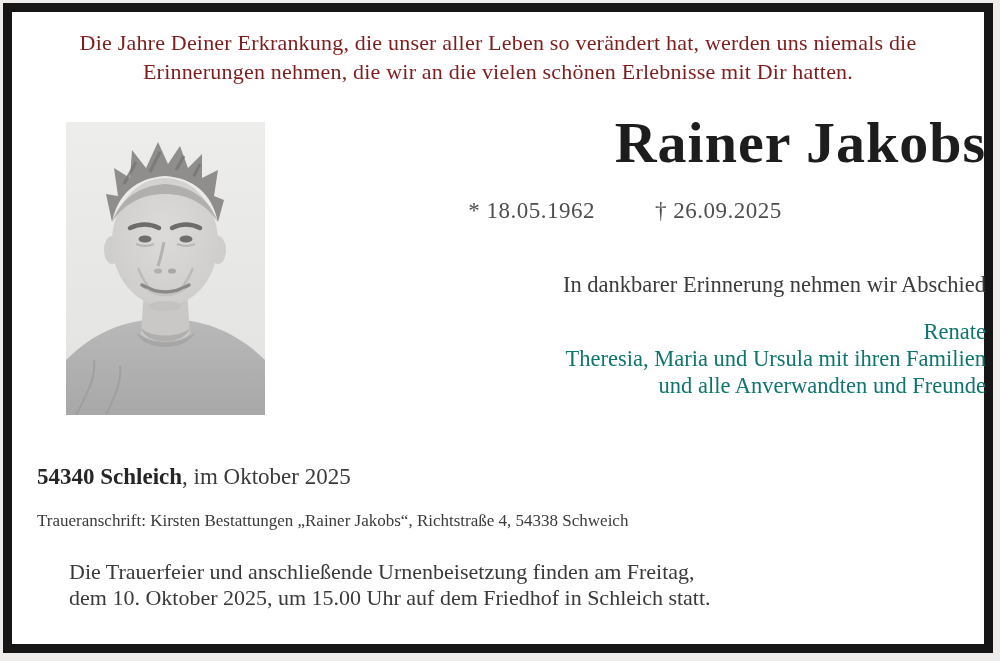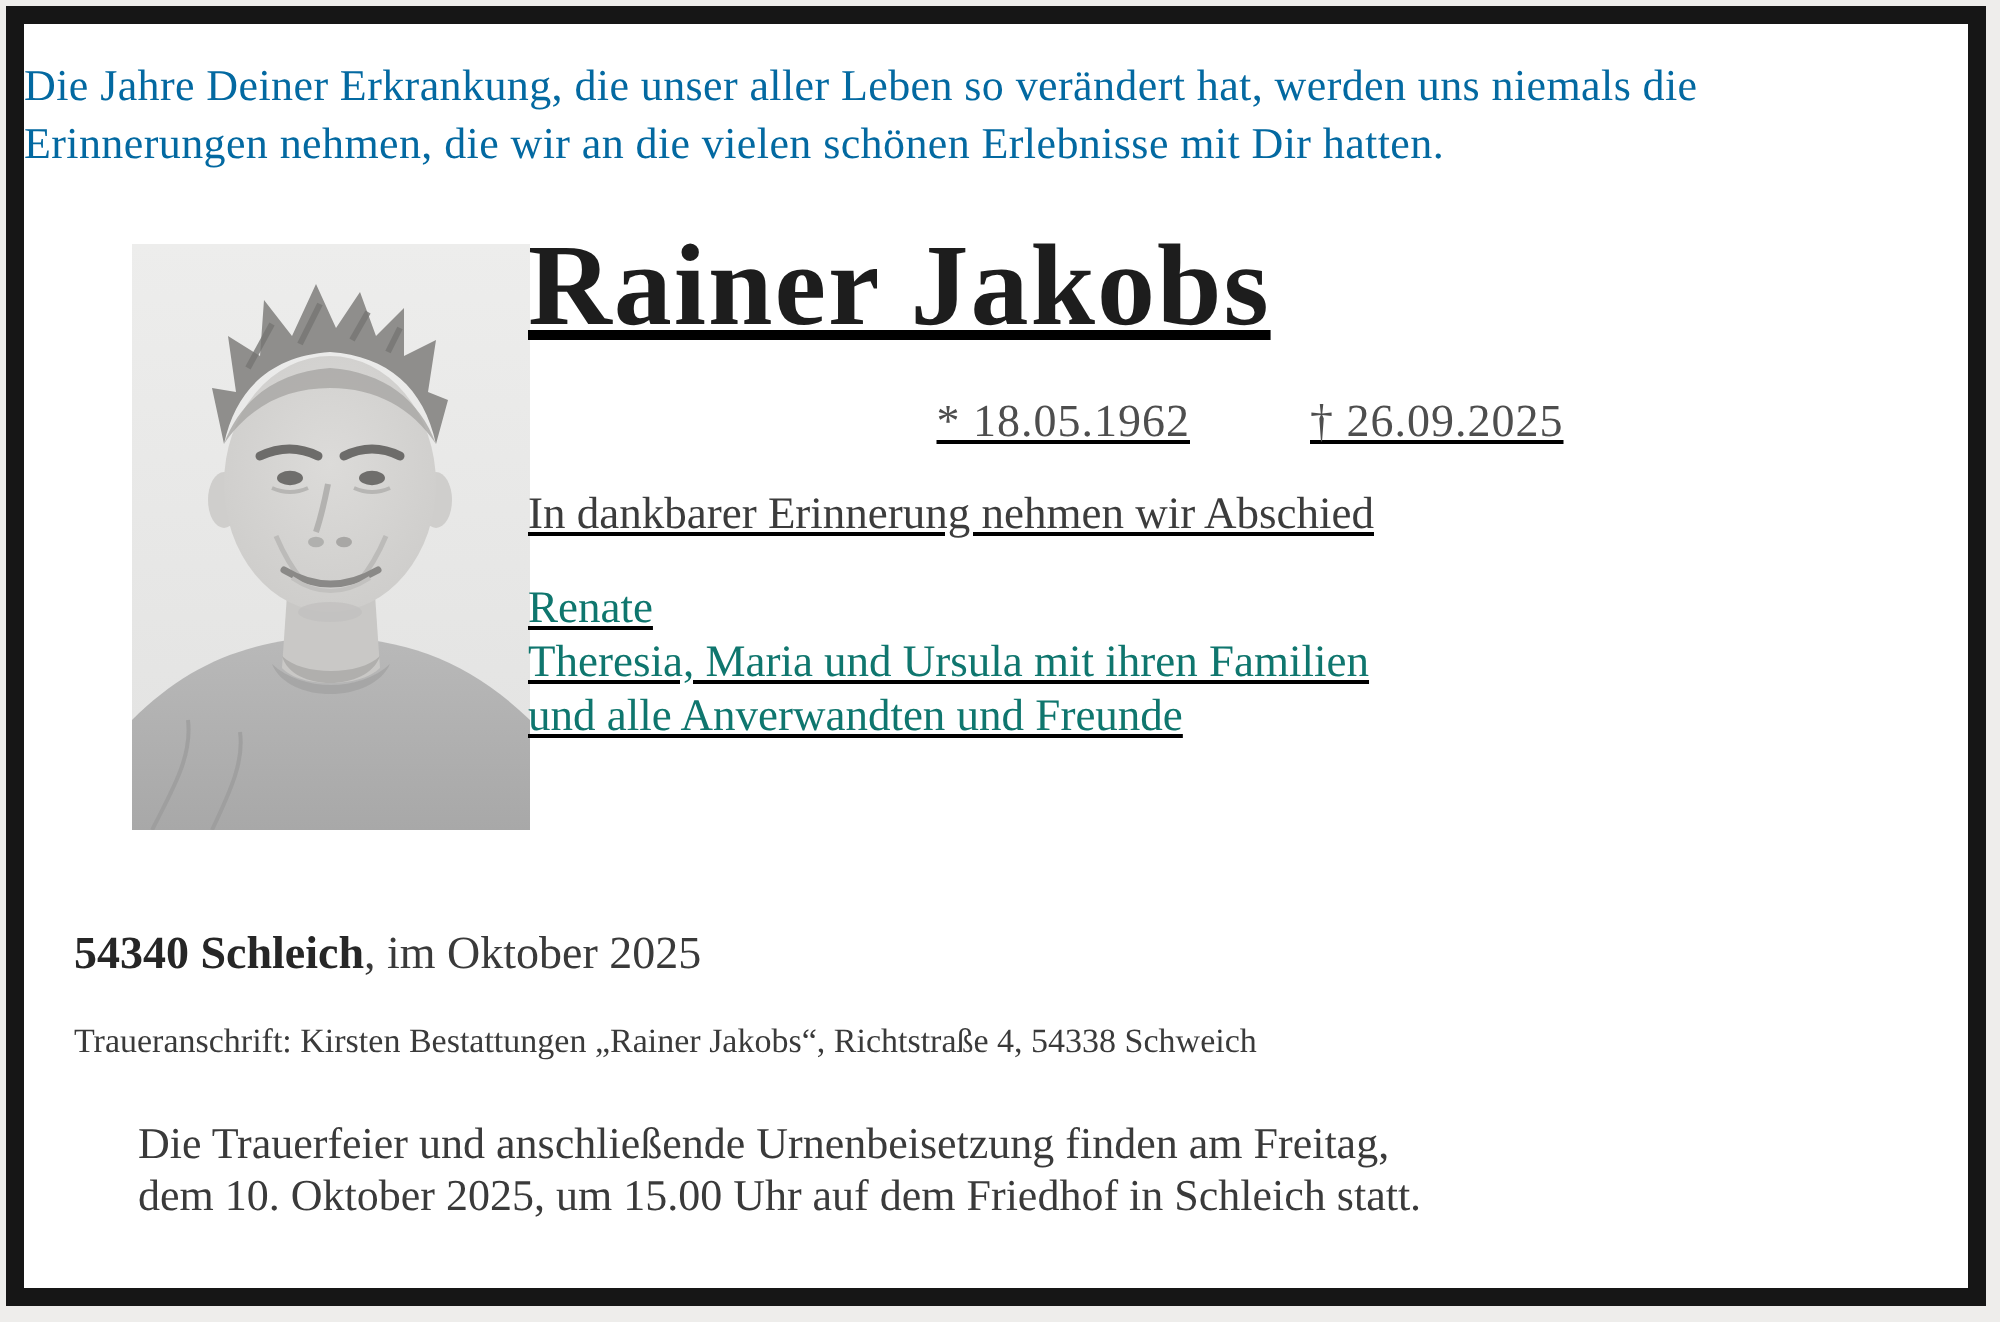--- a/index.html
+++ b/index.html
@@ -22,62 +22,62 @@
     width: 972px;
     height: 632px;
     border: 9px solid #161616;
     background: #ffffff;
   }
   .intro {
     position: absolute;
     top: 16px;
     left: 0;
     width: 100%;
+    text-align: center;
     font-size: 22px;
     line-height: 29px;
-    color: #0369a1;
+    color: #7f1d1d;
     letter-spacing: 0.2px;
   }
   .intro-inner { display: inline-block; max-width: 930px; }
   .photo {
     position: absolute;
     left: 54px;
     top: 110px;
     width: 199px;
     height: 293px;
     background: #e9e9e9;
     overflow: hidden;
   }
   .photo svg { display: block; }
   .right-col {
     position: absolute;
     left: 252px;
     top: 100px;
     width: 722px;
-    text-align: left;
-    text-decoration: underline;
+    text-align: right;
   }
   .deceased-name {
     font-size: 58px;
     font-weight: bold;
     color: #1d1d1d;
     letter-spacing: 1px;
     line-height: 62px;
   }
   .dates {
     margin-top: 24px;
     display: flex;
     justify-content: center;
     gap: 60px;
     font-size: 23px;
     color: #4e4e4e;
     letter-spacing: 0.5px;
   }
   .farewell {
-    margin-top: 20px;
+    margin-top: 48px;
     font-size: 22.5px;
     color: #3c3c3c;
   }
   .mourners {
     margin-top: 20px;
     font-size: 22.5px;
     line-height: 27px;
     color: #0f766e;
   }
   .place-line {

